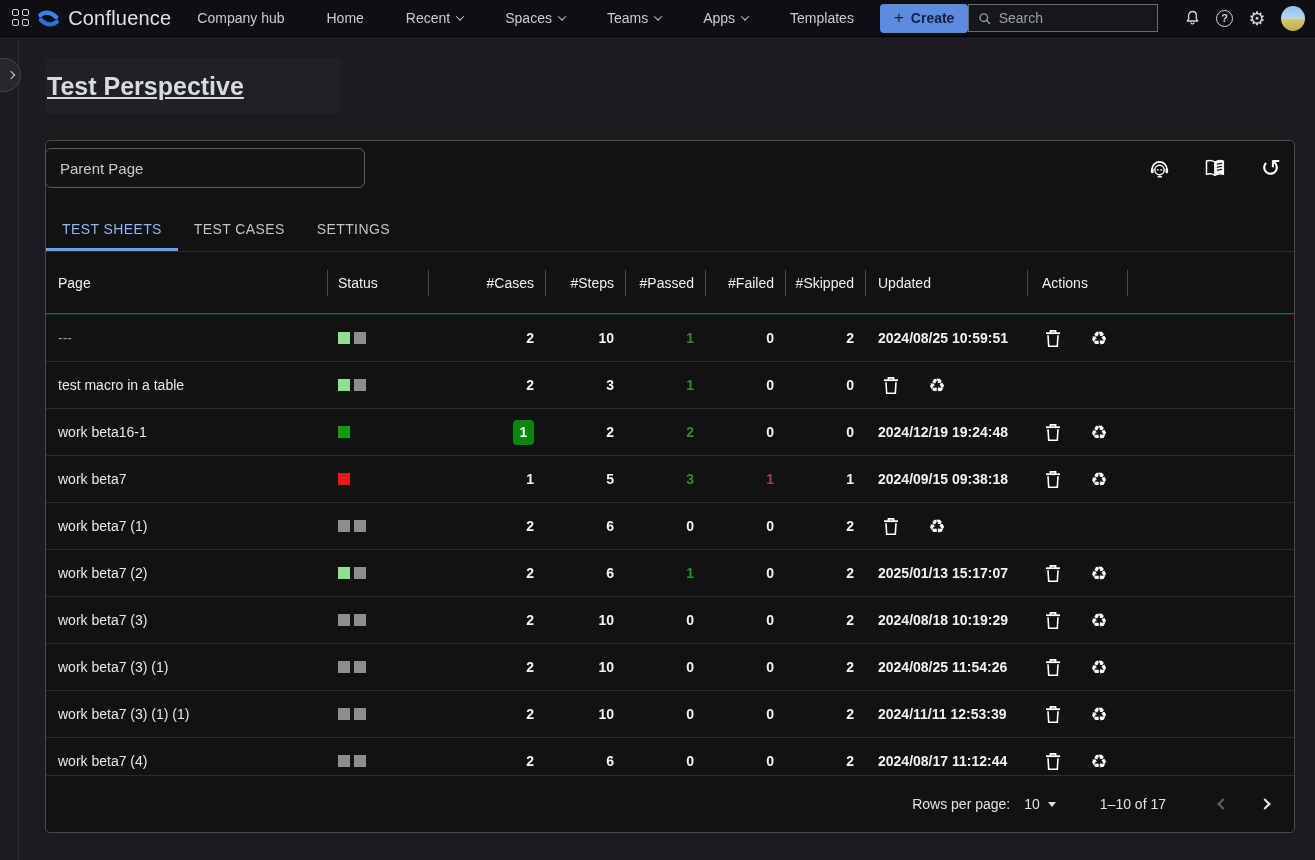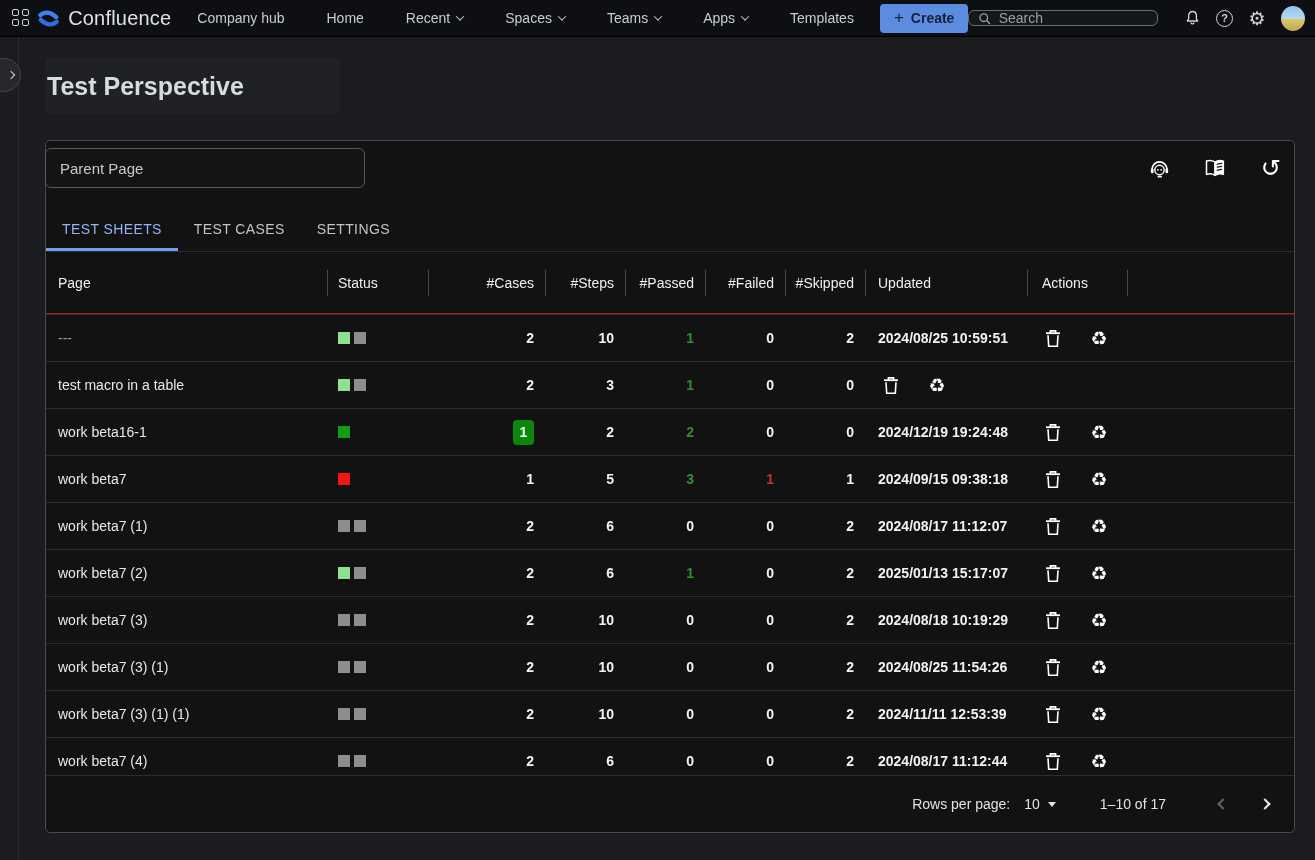--- a/index.html
+++ b/index.html
@@ -17,41 +17,41 @@
   .nav-item { font-size:14px; color:#c9ccd1; display:flex; align-items:center; gap:7px; cursor:pointer; white-space:nowrap; }
   .chev { display:inline-block; width:6px; height:6px; border:solid currentColor; border-width:0 1.5px 1.5px 0; }
   .chev.down { transform:rotate(45deg) translate(-1px,-1px); }
   .chev.right { transform:rotate(-45deg); }
   .chev.left  { transform:rotate(135deg); }
   .create-btn { margin-left:26px; height:29px; padding:0 14px; border:none; border-radius:4px;
                 background:var(--accent); color:var(--accent-text); font-size:14px; font-weight:700;
                 display:flex; align-items:center; gap:7px; cursor:pointer; font-family:inherit; }
   .create-btn .plus { font-size:17px; font-weight:400; }
   .topbar-spacer { flex:1; }
-  .search-box { width:198px; height:16px; border:1px solid #686d74; border-radius:6px; background:#15171b;
+  .search-box { width:198px; height:28px; border:1px solid #686d74; border-radius:0; background:#15171b;
                 display:flex; align-items:center; padding:0 9px; gap:7px; margin-right:18px; }
   .search-box input { background:transparent; border:none; outline:none; color:#d6d8dc; font-size:14px; width:100%; font-family:inherit; }
   .search-box input::placeholder { color:#9aa0a6; }
   .top-ico { width:34px; height:30px; display:flex; align-items:center; justify-content:center; color:#d2d4d8; cursor:pointer; }
   .help-circle { width:17px; height:17px; border:1.6px solid #d2d4d8; border-radius:50%; font-size:11px; font-weight:700;
                  display:flex; align-items:center; justify-content:center; color:#d2d4d8; }
   .gear-glyph { font-size:19px; line-height:1; }
   .avatar { width:25px; height:25px; border-radius:50%; margin-left:8px; cursor:pointer;
             background:linear-gradient(180deg,#8fc3ea 0%,#b8d8ee 52%,#d9c96d 52%,#c0a94e 100%); }
 
   
   .rail-line { position:absolute; left:18px; top:37px; width:1px; height:823px; background:#2b2d30; }
   .expand-btn { position:absolute; left:-13px; top:58px; width:34px; height:34px; border-radius:50%;
                 background:#26282c; border:1px solid #43464b; color:#cfd2d6; cursor:pointer;
                 display:flex; align-items:center; justify-content:center; padding-left:14px; }
 
   
   .title-wrap { position:absolute; left:45px; top:58px; width:295px; height:56px; background:#202126; border-radius:3px;
                 display:flex; align-items:center; padding-left:2px; }
-  .page-title { font-size:25px; font-weight:700; color:#d7dadf; }
+  .page-title { font-size:25px; font-weight:700; color:#d7dadf;text-decoration:underline; }
 
   
   .panel { position:absolute; left:45px; top:140px; width:1250px; height:693px; background:#121212;
            border:1px solid #4a4a4a; border-radius:5px;padding-left:20px; }
   .parent-input { position:absolute; left:-1px; top:7px; width:320px; height:40px; background:#141414;
                   border:1px solid #5a5a5a; border-radius:6px; color:#d6d6d6; font-size:15px; padding:0 14px;
                   outline:none; font-family:inherit; }
   .parent-input::placeholder { color:#c9c9c9; }
   .panel-tools { position:absolute; right:8px; top:12px; display:flex; align-items:center; gap:26px; }
   .tool-btn { width:30px; height:30px; display:flex; align-items:center; justify-content:center;
@@ -353,21 +353,20 @@
           </div>
     <div class="td c-status">
             <span class="sq" style="background: rgb(141, 141, 141);"></span>
             <span class="sq" style="background: rgb(141, 141, 141);"></span>
           </div>
     <div class="td c-cases num">2</div>
     <div class="td c-steps num">6</div>
     <div class="td c-passed num">0</div>
     <div class="td c-failed num">0</div>
     <div class="td c-skipped num">2</div>
-    <div class="td c-updated">2024/08/17 11:12:07</div>
     <div class="td c-actions">
       <button class="icon-btn">
         <svg width="16" height="19" viewBox="0 0 16 19">
           <path d="M1 4.2 H15" stroke="#fff" stroke-width="1.8"></path>
           <path d="M5.4 4 V1.9 H10.6 V4" stroke="#fff" stroke-width="1.6" fill="none"></path>
           <path d="M3 6.2 L3.7 17.2 H12.3 L13 6.2" stroke="#fff" stroke-width="1.6" fill="none"></path>
         </svg>
       </button>
       <button class="icon-btn">
         <span class="recycle-glyph">♻</span>

